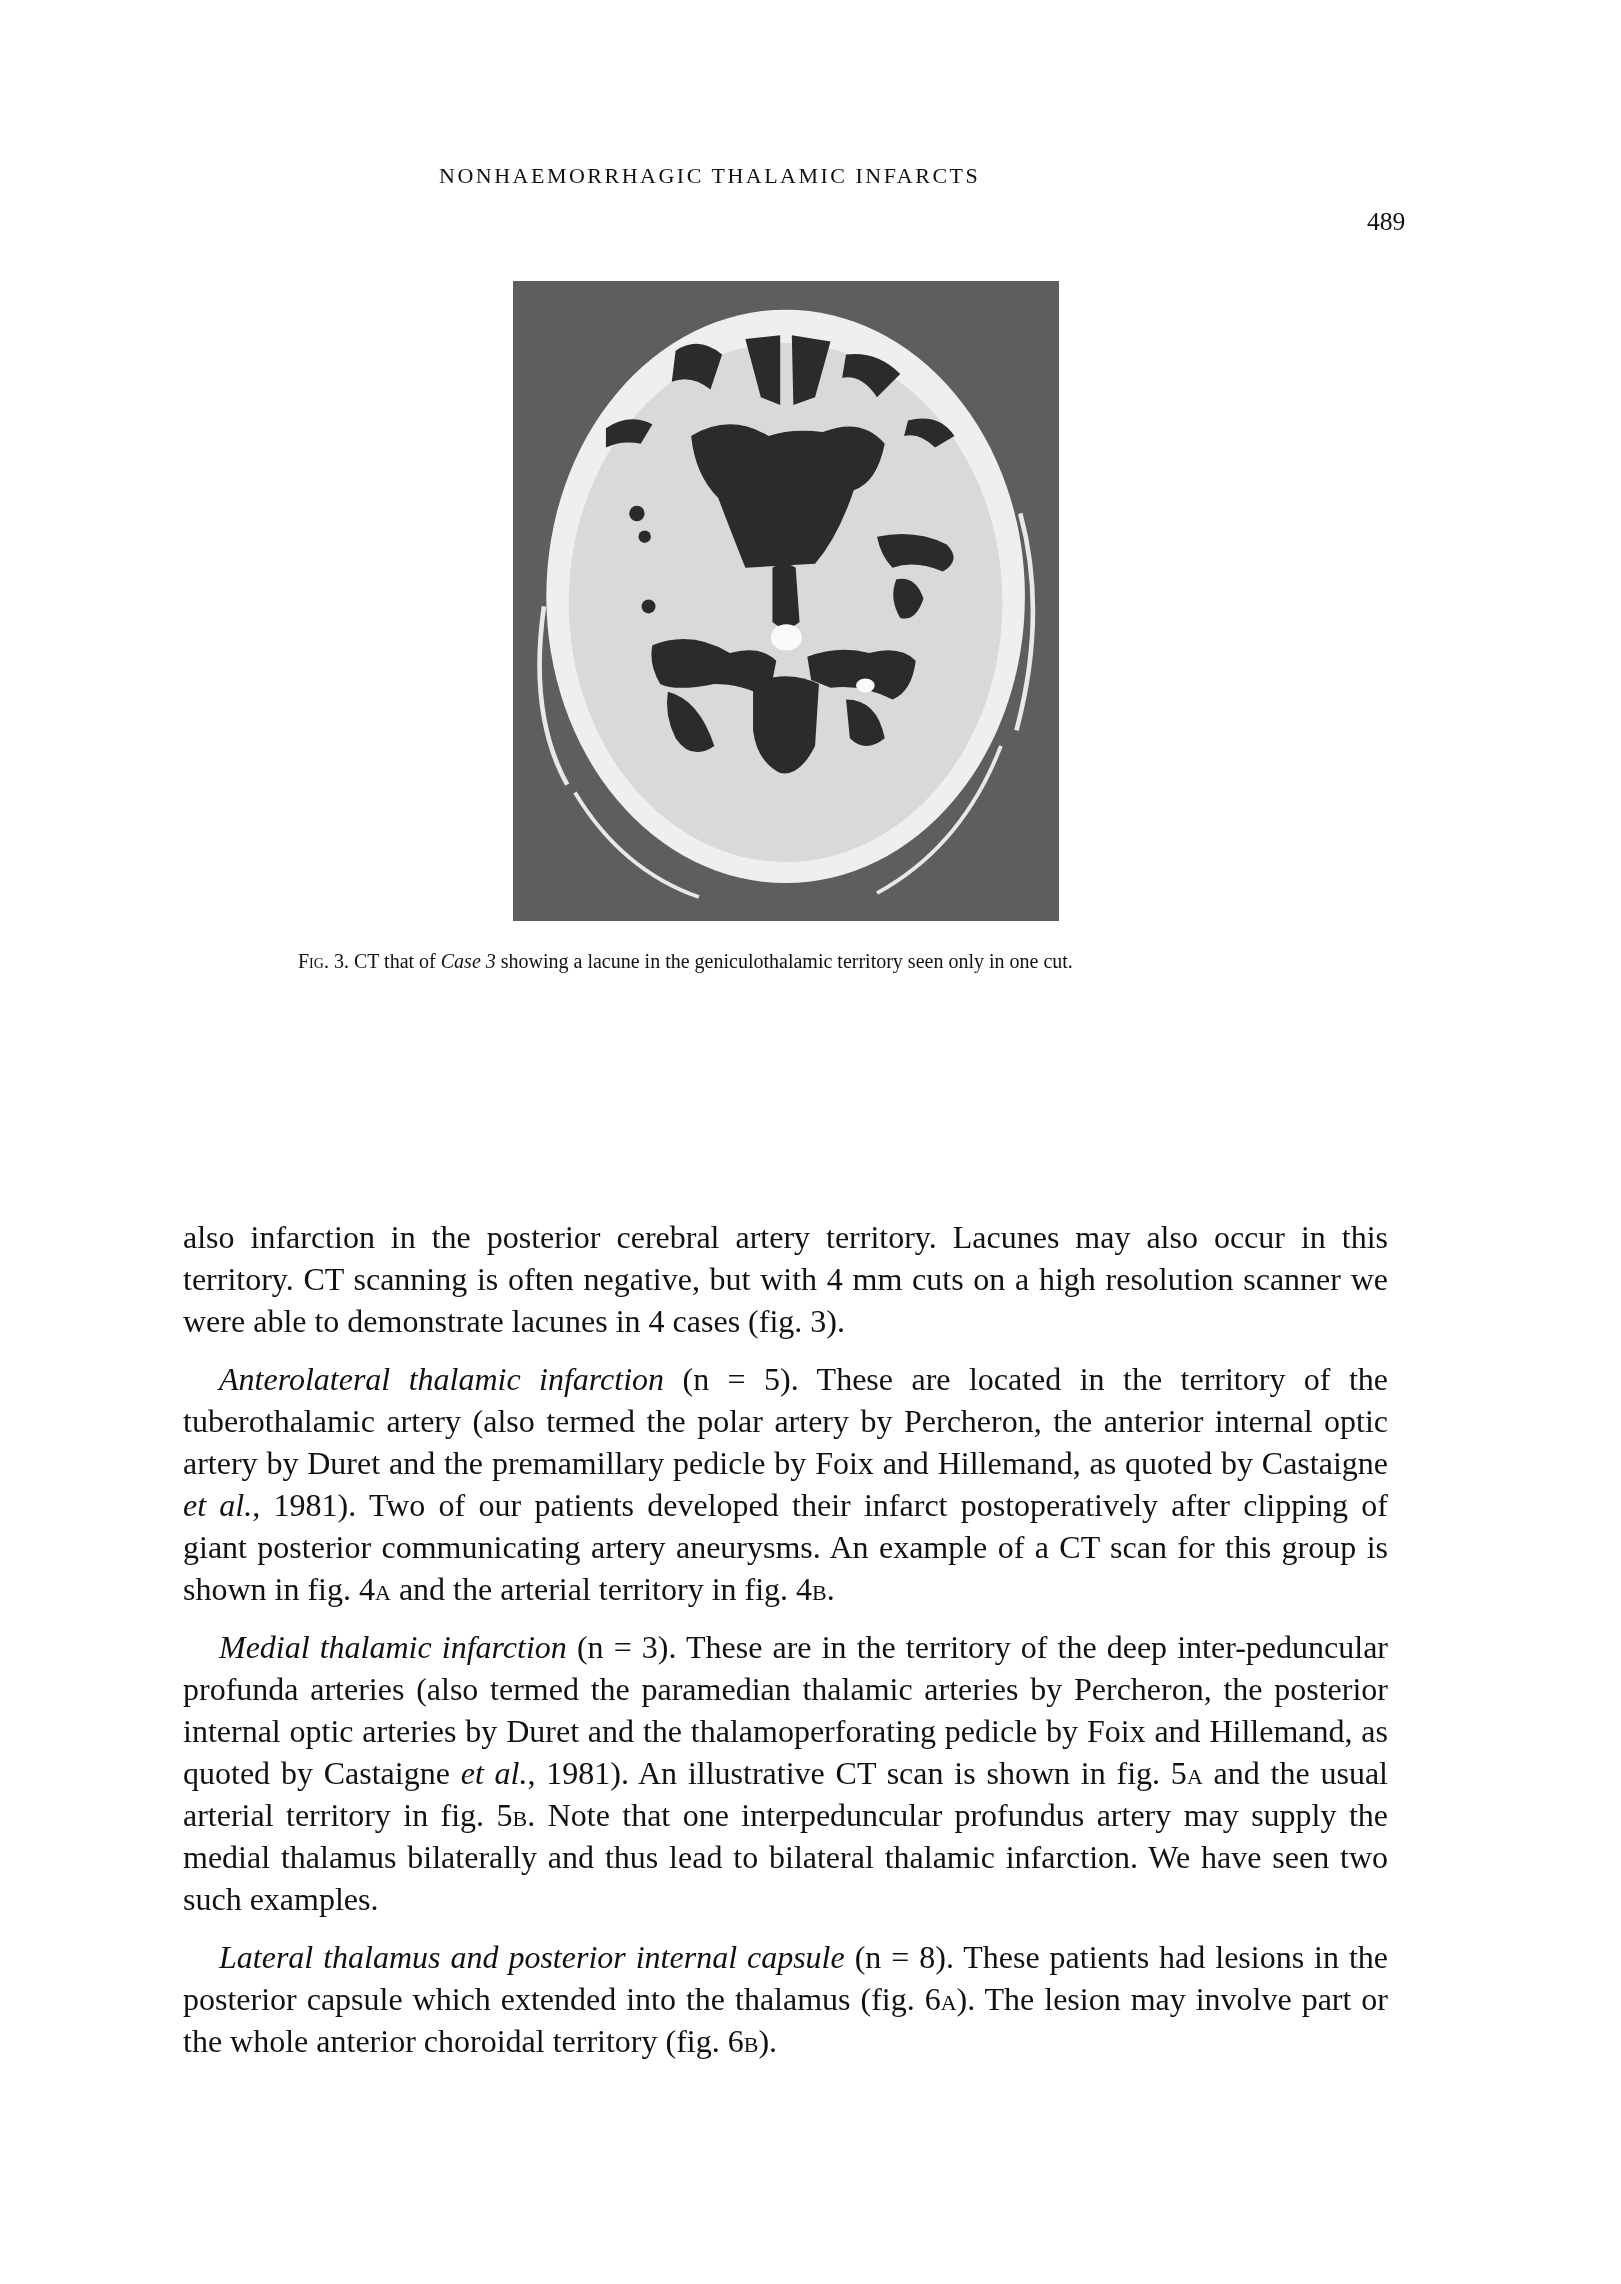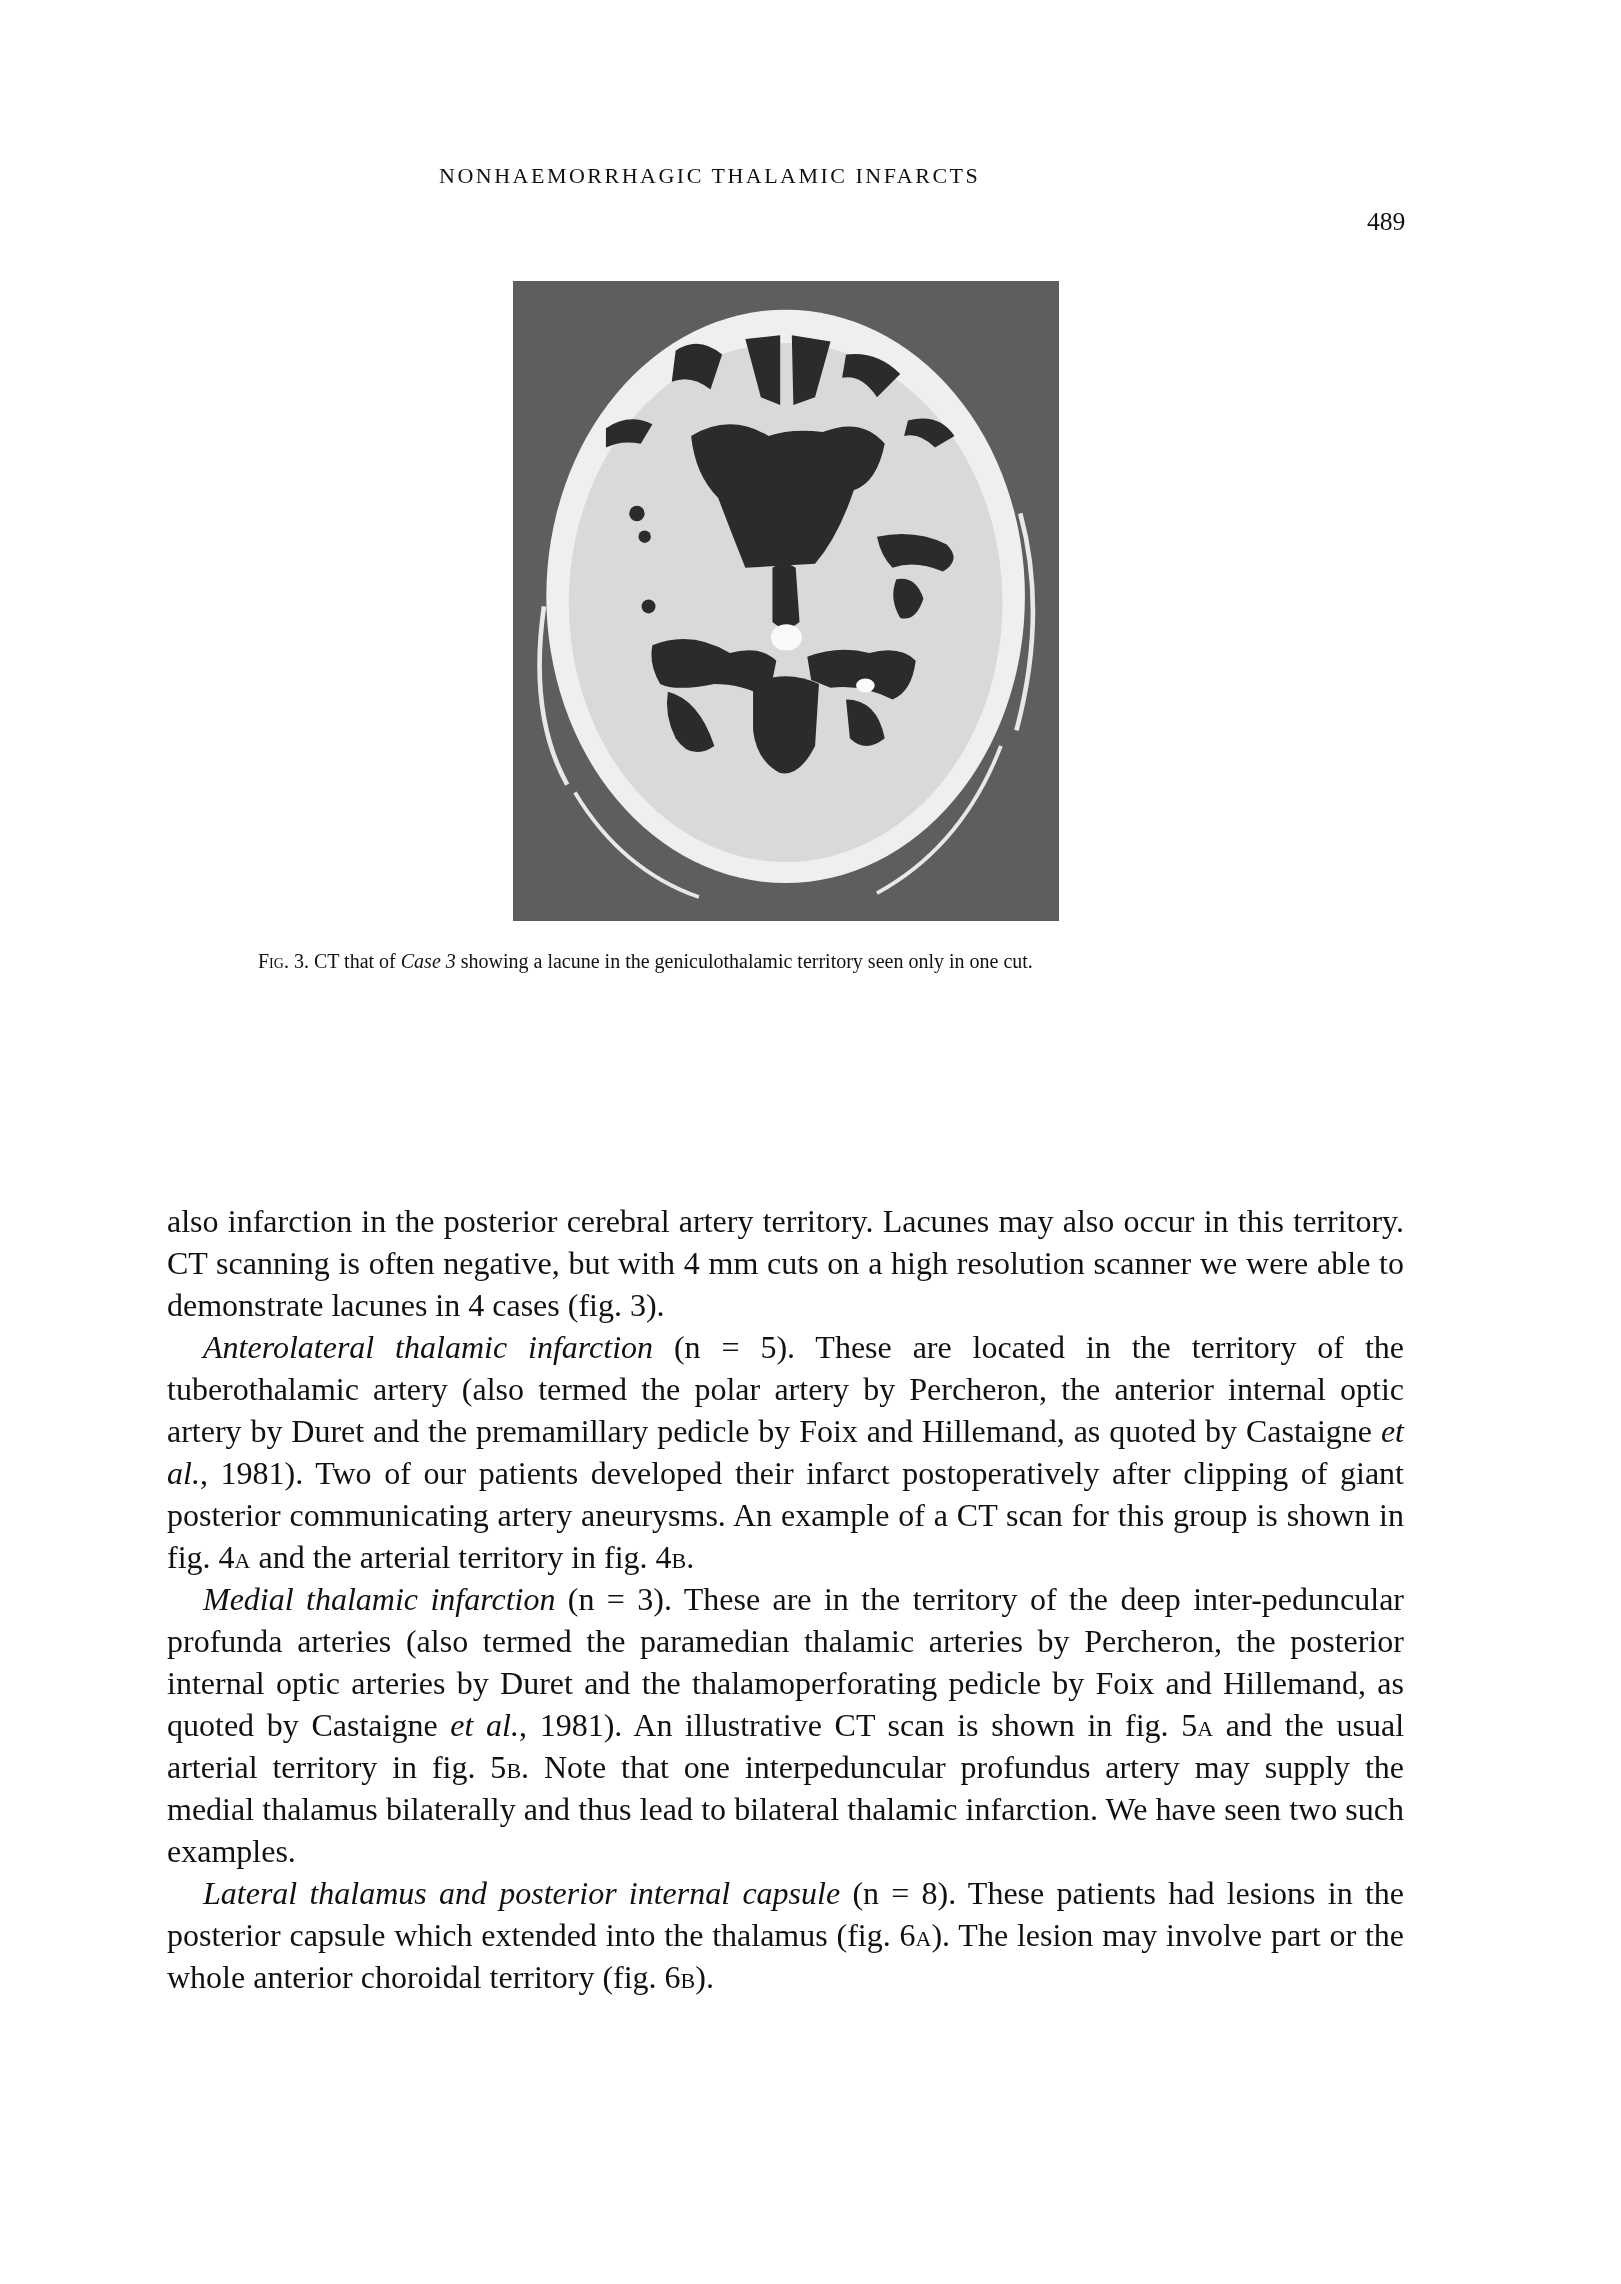--- a/index.html
+++ b/index.html
@@ -2,23 +2,23 @@
 <html style="font-size:12.4px"><head>
 <meta charset="utf-8">
 <style>
   html, body { margin: 0; padding: 0; background: #ffffff; }
   body { width: 1621px; height: 2284px; position: relative; overflow: hidden; color: #111; font-family: "Liberation Serif", serif; }
   .running-head { position: absolute; left: 439px; top: 163px; width: 705px; font-size: 22px; letter-spacing: 2.5px; white-space: nowrap; }
   .page-number { position: absolute; left: 1367px; top: 163px; font-size: 25.6px; margin-top: 44px; }
   .figure { position: absolute; left: 513px; top: 281px; width: 546px; height: 640px; background: #5e5e5e; }
   .figure svg { display: block; width: 100%; height: 100%; }
   .caption { position: absolute; left: 258px; top: 950px; width: 1124px; font-size: 20px; white-space: nowrap; }
-  .caption .sc { font-variant: small-caps; }
+  .caption .sc { font-variant: small-caps; margin-left: 40px; }
   .body { position: absolute; left: 167px; top: 1200px; width: 1237px; font-size: 32px; line-height: 42px; text-align: justify; }
-  .body p { margin: 0; text-indent: 36px; }
+  .body p { margin: 16px; text-indent: 36px; }
   .body p.cont { text-indent: 0; }
   .sc { font-variant: small-caps; }
   i { font-style: italic; }
 </style>
 </head>
 <body style="color: rgb(17, 17, 17);">
 
 <div class="running-head">NONHAEMORRHAGIC THALAMIC INFARCTS</div>
 <div class="page-number">489</div>
 

